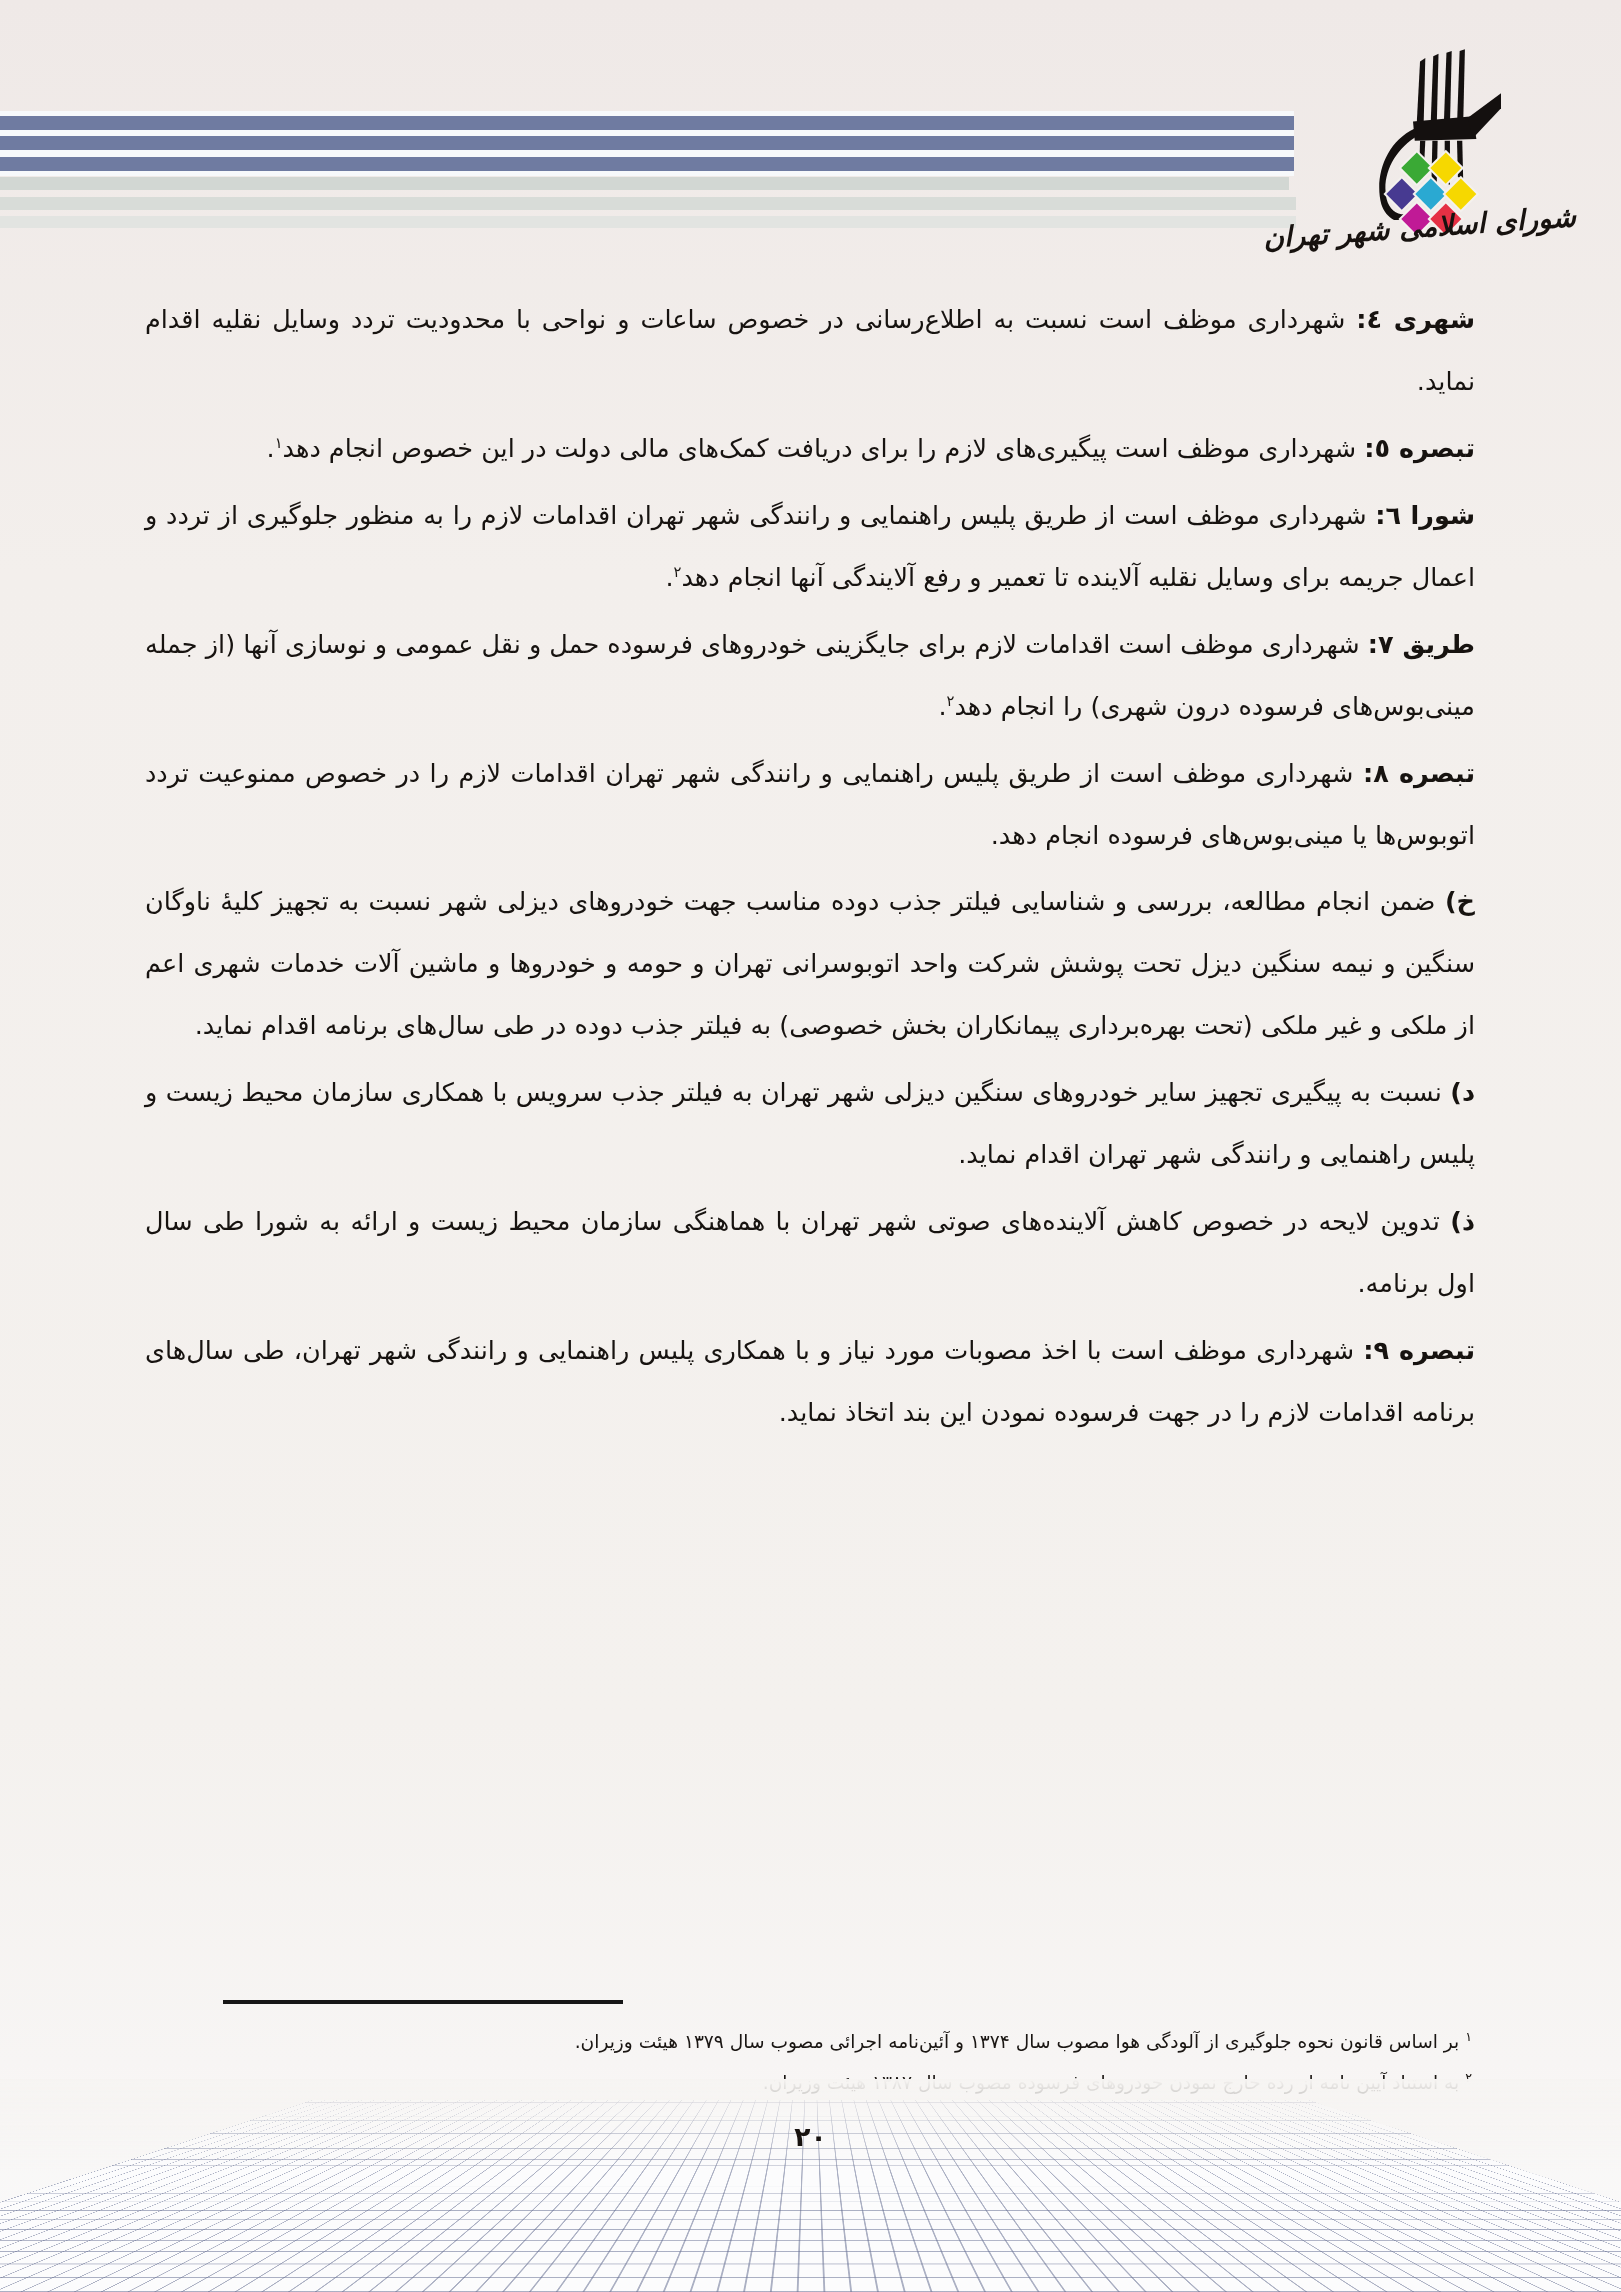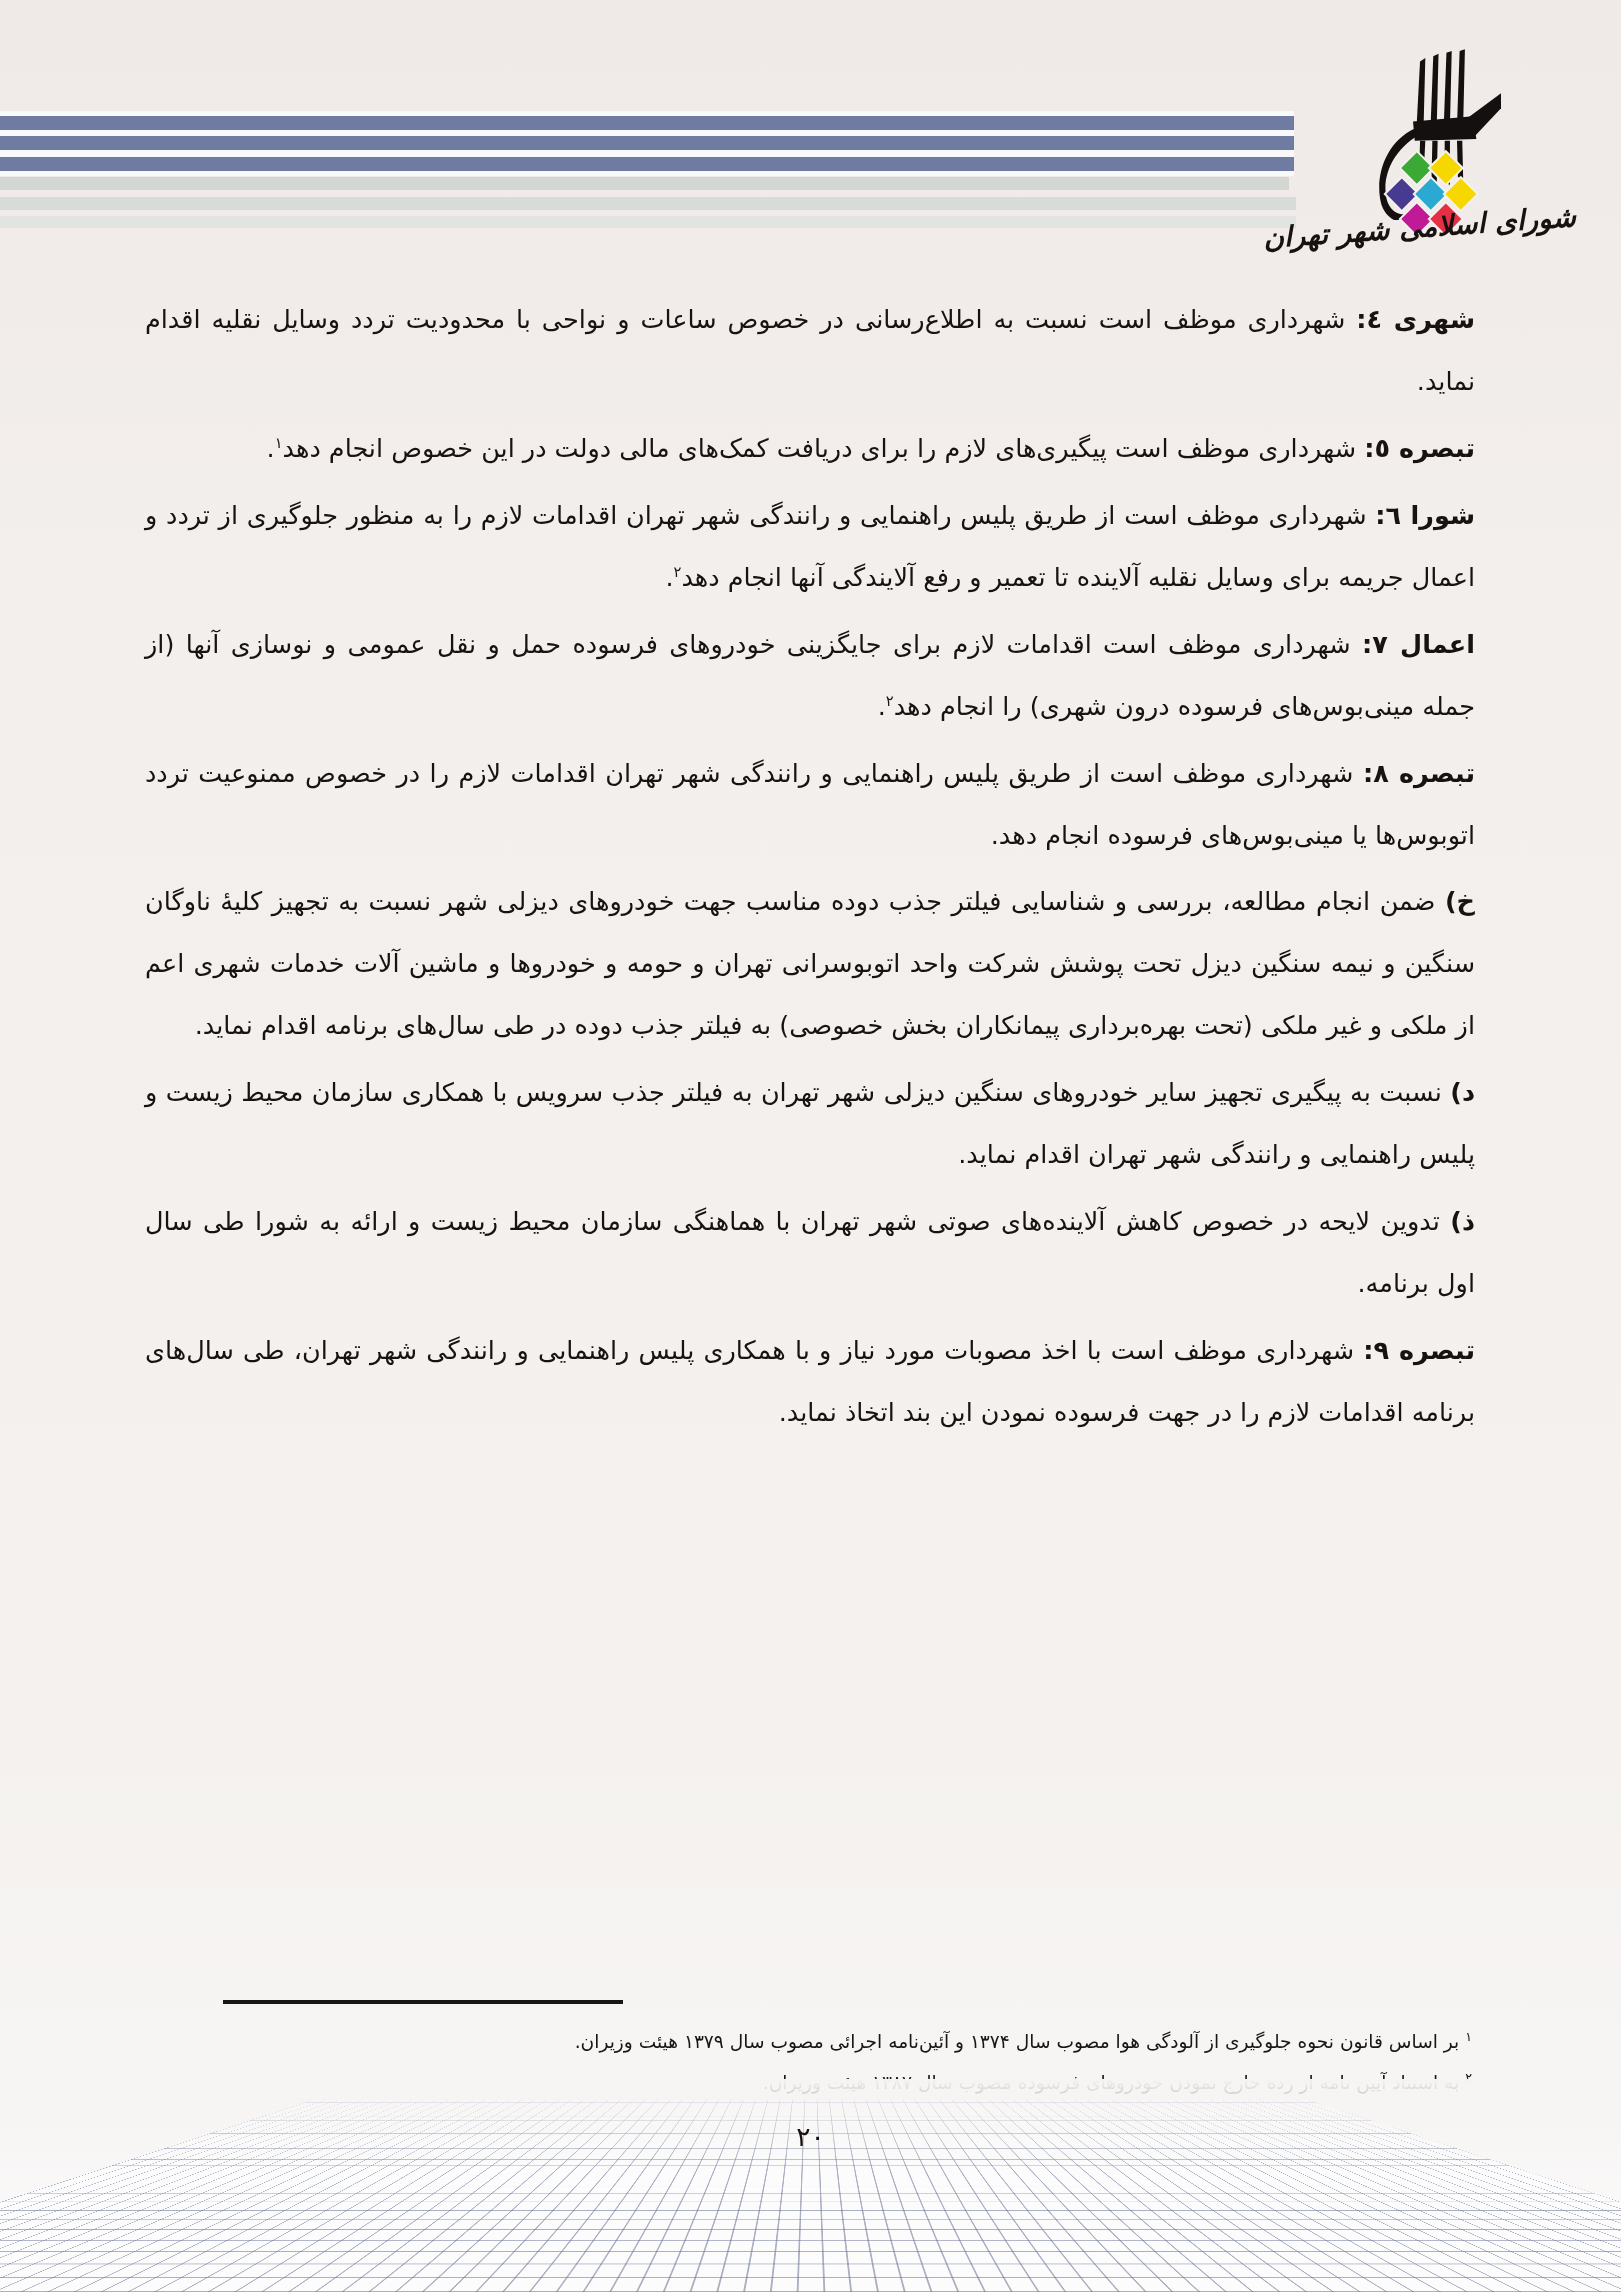--- a/index.html
+++ b/index.html
@@ -45,21 +45,21 @@
   .fn-separator{position:absolute;top:2000px;left:223px;width:400px;height:3.9px;background:#161616;}
   .footnotes{
     position:absolute;top:2021px;right:149px;left:278px;direction:rtl;text-align:right;
     color:#1a1613;font-size:18.6px;line-height:41px;
   }
   .fn sup{font-size:12.7px;line-height:0;vertical-align:super;}
 
   
   .page-number{
     position:absolute;top:2121px;left:0;width:100%;text-align:center;
-    font-size:26.5px;font-weight:400;color:#17120f;z-index:6;
+    font-size:26.5px;font-weight:700;color:#17120f;z-index:6;
   }
   .grid-zone{position:absolute;left:0;right:0;bottom:0;height:214px;overflow:hidden;z-index:1;}
   .grid-plane{
     position:absolute;bottom:-14.7px;left:-20%;width:140%;height:804px;
     background-color:#fcfcfd;
     background-image:
       repeating-linear-gradient(90deg,rgba(104,113,148,.55) 0 2px,transparent 2px 28px),
       repeating-linear-gradient(0deg,rgba(104,113,148,.55) 0 2px,transparent 2px 28px);
     transform:perspective(510px) rotateX(54deg);
     transform-origin:50% 100%;
@@ -103,21 +103,21 @@
       <div class="diamond d4" style="background: rgb(246, 216, 0);"></div>
       <div class="diamond d5" style="background: rgb(192, 26, 150);"></div>
       <div class="diamond d6" style="background: rgb(229, 48, 68);"></div>
     </div>
   <div class="logo-caption">شورای اسلامی شهر تهران</div>
 
   <div class="doc">
       <p class="para"><b>شهری ٤:</b><span> شهرداری موظف است نسبت به اطلاع‌رسانی در خصوص ساعات و نواحی با محدودیت تردد وسایل نقلیه اقدام نماید.</span></p>
       <p class="para"><b>تبصره ٥:</b><span> شهرداری موظف است پیگیری‌های لازم را برای دریافت کمک‌های مالی دولت در این خصوص انجام دهد</span><sup>۱</sup><span>.</span></p>
       <p class="para"><b>شورا ٦:</b><span> شهرداری موظف است از طریق پلیس راهنمایی و رانندگی شهر تهران اقدامات لازم را به منظور جلوگیری از تردد و اعمال جریمه برای وسایل نقلیه آلاینده تا تعمیر و رفع آلایندگی آنها انجام دهد</span><sup>۲</sup><span>.</span></p>
-      <p class="para"><b>اعمال ٧:</b><span> شهرداری موظف است اقدامات لازم برای جایگزینی خودروهای فرسوده حمل و نقل عمومی و نوسازی آنها (از جمله مینی‌بوس‌های فرسوده درون شهری) را انجام دهد</span><sup>۲</sup><span>.</span></p>
+      <p class="para"><b>طریق ٧:</b><span> شهرداری موظف است اقدامات لازم برای جایگزینی خودروهای فرسوده حمل و نقل عمومی و نوسازی آنها (از جمله مینی‌بوس‌های فرسوده درون شهری) را انجام دهد</span><sup>۲</sup><span>.</span></p>
       <p class="para"><b>تبصره ٨:</b><span> شهرداری موظف است از طریق پلیس راهنمایی و رانندگی شهر تهران اقدامات لازم را در خصوص ممنوعیت تردد اتوبوس‌ها یا مینی‌بوس‌های فرسوده انجام دهد.</span></p>
       <p class="para"><b>خ)</b><span> ضمن انجام مطالعه، بررسی و شناسایی فیلتر جذب دوده مناسب جهت خودروهای دیزلی شهر نسبت به تجهیز کلیهٔ ناوگان سنگین و نیمه سنگین دیزل تحت پوشش شرکت واحد اتوبوسرانی تهران و حومه و خودروها و ماشین آلات خدمات شهری اعم از ملکی و غیر ملکی (تحت بهره‌برداری پیمانکاران بخش خصوصی) به فیلتر جذب دوده در طی سال‌های برنامه اقدام نماید.</span></p>
       <p class="para"><b>د)</b><span> نسبت به پیگیری تجهیز سایر خودروهای سنگین دیزلی شهر تهران به فیلتر جذب سرویس با همکاری سازمان محیط زیست و پلیس راهنمایی و رانندگی شهر تهران اقدام نماید.</span></p>
       <p class="para"><b>ذ)</b><span> تدوین لایحه در خصوص کاهش آلاینده‌های صوتی شهر تهران با هماهنگی سازمان محیط زیست و ارائه به شورا طی سال اول برنامه.</span></p>
       <p class="para"><b>تبصره ٩:</b><span> شهرداری موظف است با اخذ مصوبات مورد نیاز و با همکاری پلیس راهنمایی و رانندگی شهر تهران، طی سال‌های برنامه اقدامات لازم را در جهت فرسوده نمودن این بند اتخاذ نماید.</span></p>
     </div>
 
   <div class="fn-separator"></div>
   <div class="footnotes">
       <div class="fn"><sup>۱</sup><span> بر اساس قانون  نحوه جلوگیری از آلودگی هوا مصوب سال ۱۳۷۴ و آئین‌نامه اجرائی مصوب سال ۱۳۷۹ هیئت وزیران.</span></div>

